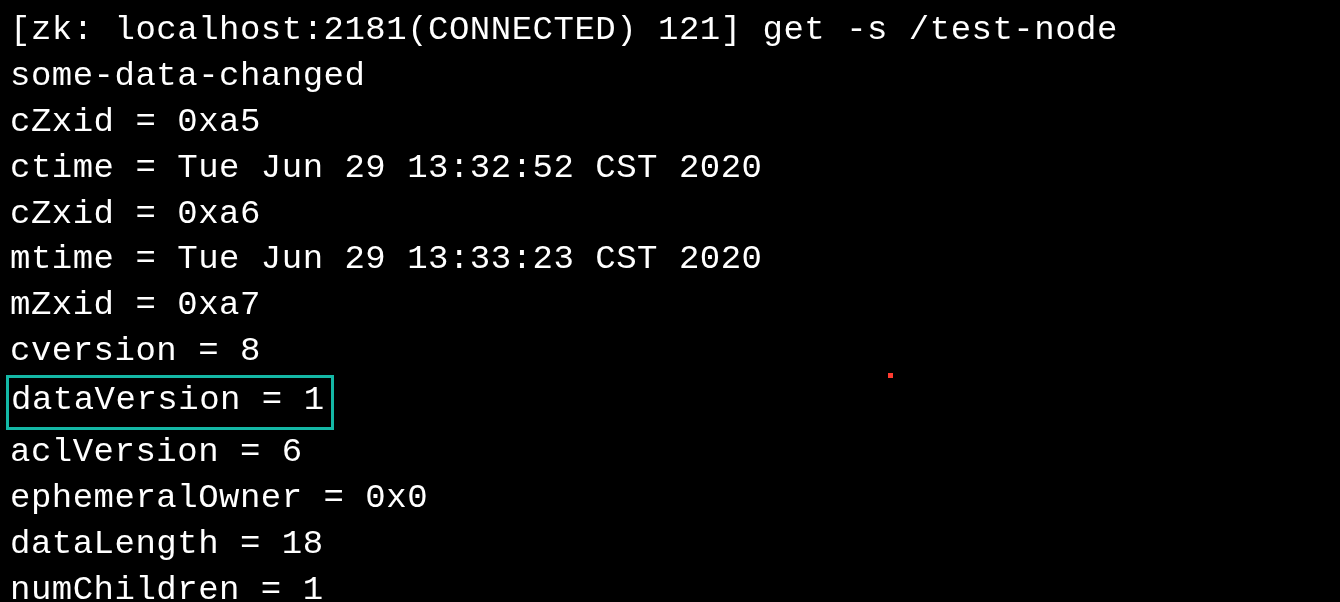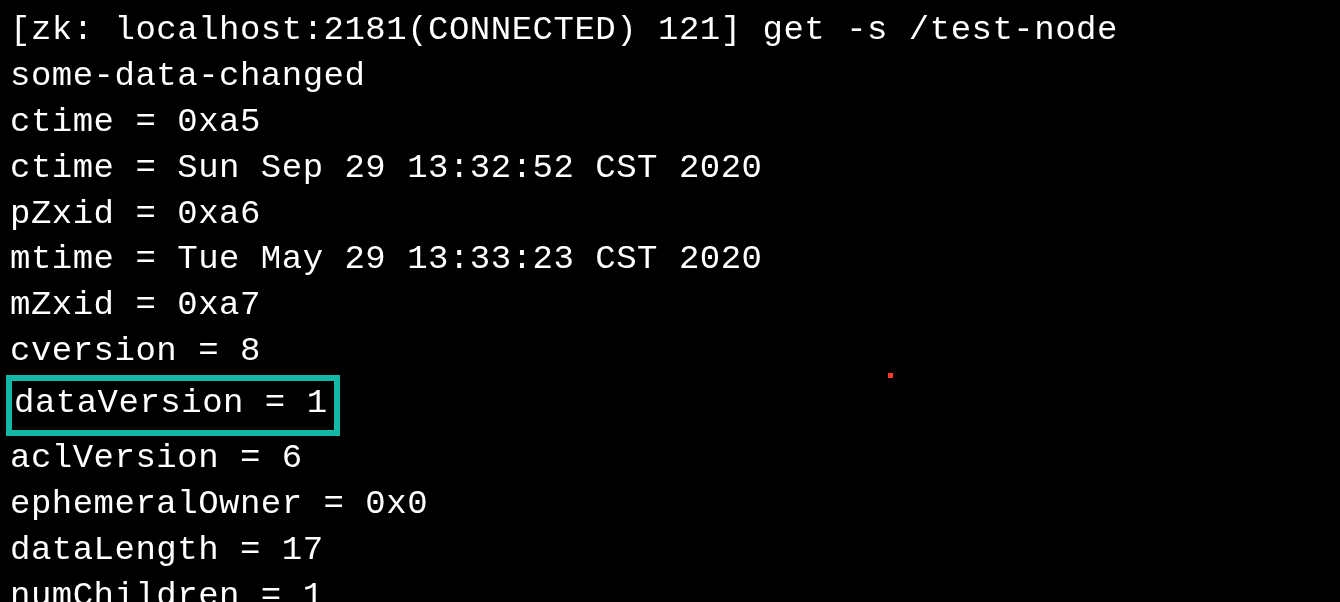--- a/index.html
+++ b/index.html
@@ -17,43 +17,43 @@
       width: 1340px;
       height: 602px;
       overflow: hidden;
     }
     .terminal-line {
       white-space: pre;
       letter-spacing: 0.5px;
     }
     .highlighted {
       display: inline-block;
-      border: 6px solid #14b8a6;
+      border: 3px solid #14b8a6;
       padding: 0px 6px 3px 2px;
       margin-left: -4px;
     }
     .red-dot {
       position: absolute;
       width: 5px;
       height: 5px;
       background-color: #ff3b30;
       top: 373px;
       left: 888px;
     }
   </style>
 </head>
 <body>
 
 <div class="terminal-line">[zk: localhost:2181(CONNECTED) 121] get -s /test-node</div>
 <div class="terminal-line">some-data-changed</div>
-<div class="terminal-line">ctime = 0xa5</div>
-<div class="terminal-line">ctime = Sun Sep 29 13:32:52 CST 2020</div>
-<div class="terminal-line">pZxid = 0xa6</div>
-<div class="terminal-line">mtime = Tue May 29 13:33:23 CST 2020</div>
+<div class="terminal-line">cZxid = 0xa5</div>
+<div class="terminal-line">ctime = Tue Jun 29 13:32:52 CST 2020</div>
+<div class="terminal-line">cZxid = 0xa6</div>
+<div class="terminal-line">mtime = Tue Jun 29 13:33:23 CST 2020</div>
 <div class="terminal-line">mZxid = 0xa7</div>
 <div class="terminal-line">cversion = 8</div>
 <div><span class="highlighted terminal-line">dataVersion = 1</span></div>
 <div class="terminal-line">aclVersion = 6</div>
 <div class="terminal-line">ephemeralOwner = 0x0</div>
-<div class="terminal-line">dataLength = 17</div>
+<div class="terminal-line">dataLength = 18</div>
 <div class="terminal-line">numChildren = 1</div>
 
 <div class="red-dot"></div>
 
 </body></html>

